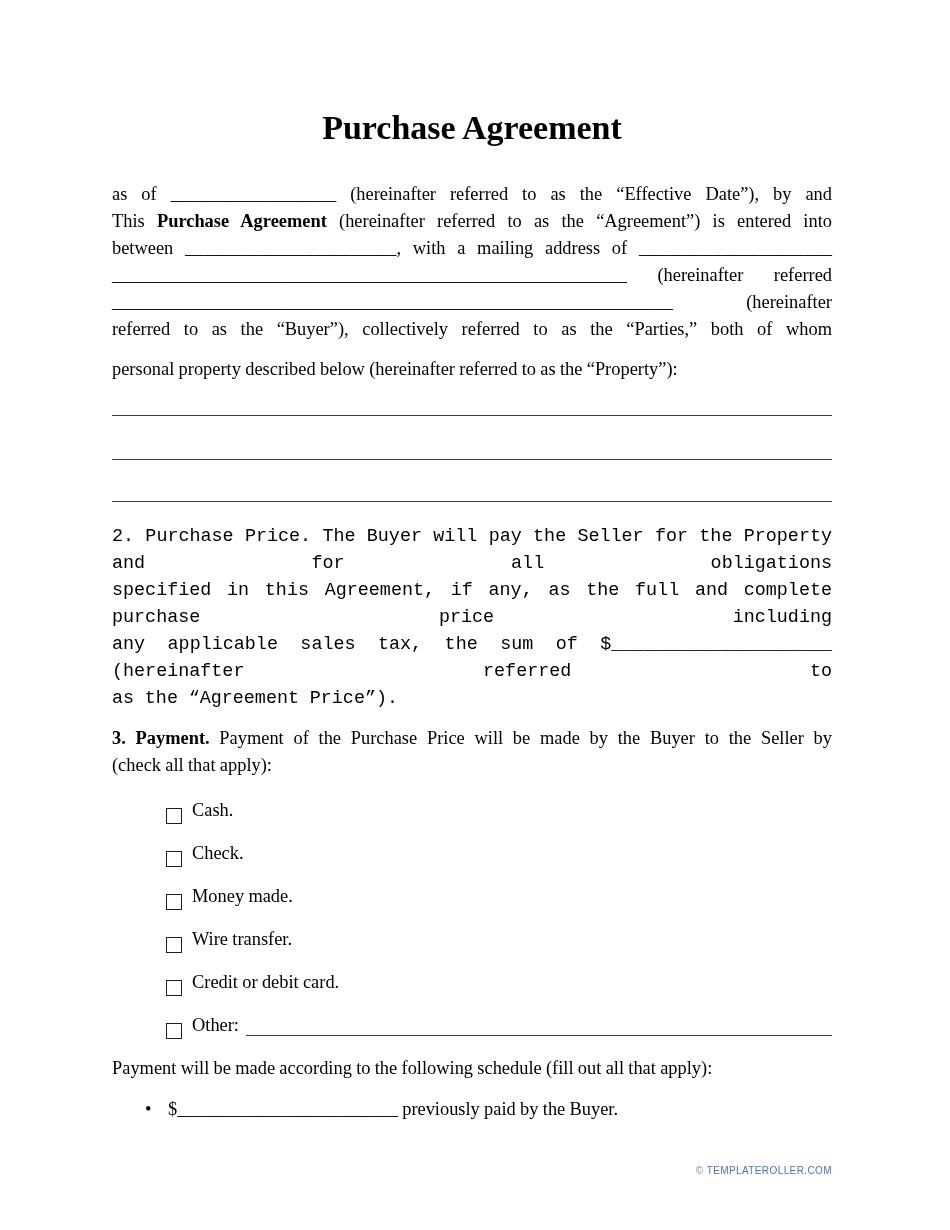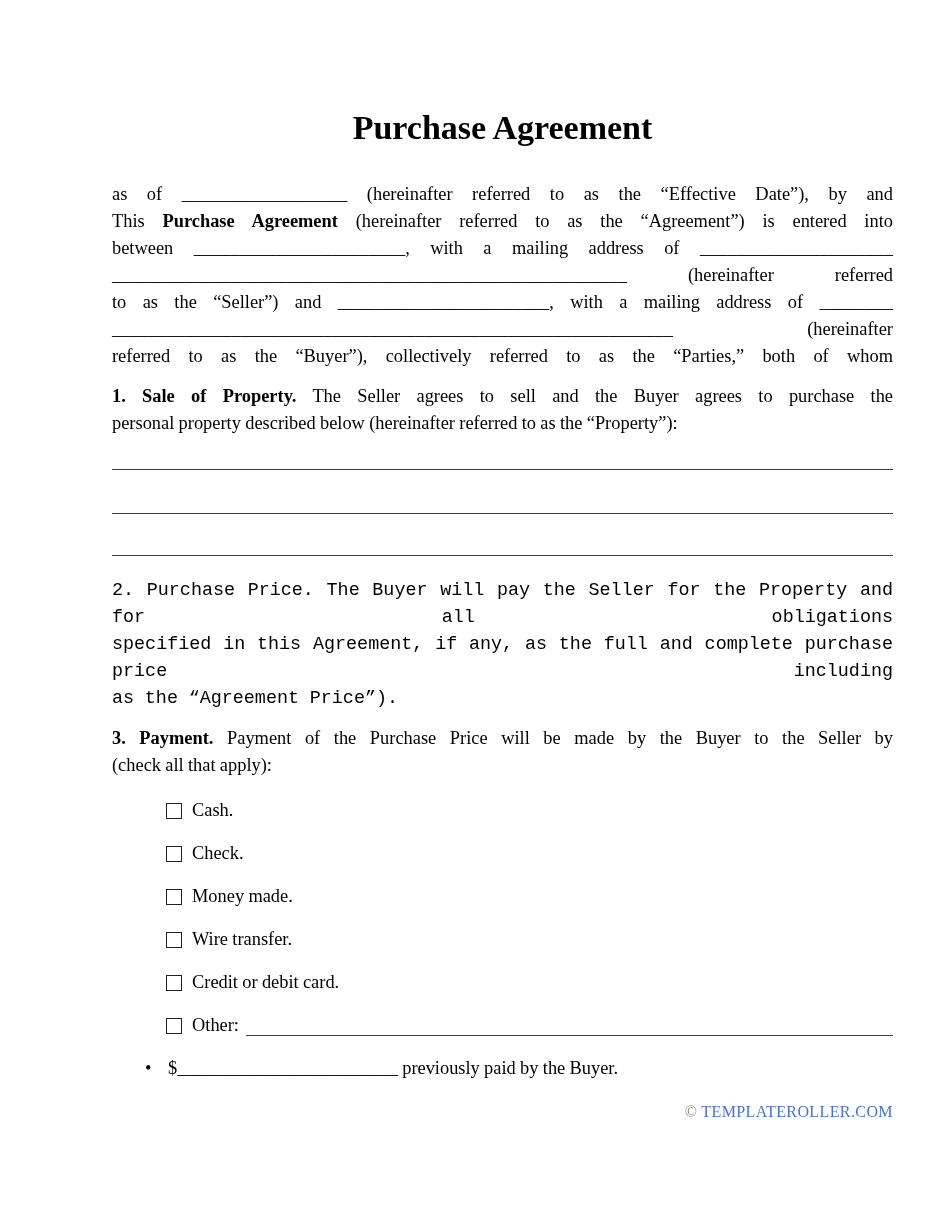--- a/index.html
+++ b/index.html
@@ -6,21 +6,21 @@
   body {
     width: 950px; height: 1230px;
     font-family: "Liberation Serif", serif;
     font-size: 18.4px; line-height: 27px;
     color: #000000;
     word-spacing: -0.3px;
   }
   .page {
     box-sizing: border-box;
     width: 950px; height: 1230px;
-    padding: 0 57px 0 112px;
+    padding: 0 118px 0 112px;
     overflow: hidden;
     background: #ffffff;
   }
   .doc-title {
     font-size: 34px; line-height: 40px;
     font-weight: bold; text-align: center;
     margin: 108px 0 0 0;
   }
   .para .line { text-align: justify; text-align-last: justify; }
   .para .line.last { text-align-last: auto; }
@@ -28,21 +28,21 @@
   #intro    { margin-top: 33px; }
   #section1 { margin-top: 13px; }
   #section2 { margin-top: 21px; font-family: Liberation Mono, monospace; }
   #section3 { margin-top: 13px; }
   .blanks .blank-line { border-bottom: 1.5px solid #3d3d3d; }
   .blanks .blank-line:nth-child(1) { height: 32px; }
   .blanks .blank-line:nth-child(2) { height: 43px; }
   .blanks .blank-line:nth-child(3) { height: 41px; }
   #methods { margin-top: 18px; }
   .check-row {
-    display: flex; align-items: center;
+    display: flex; align-items: flex-end;
     height: 27px; margin-bottom: 16px;
     padding-left: 54px;
   }
   .checkbox {
     box-sizing: border-box;
     width: 16px; height: 16px;
     border: 1.7px solid #1f1f1f;
     background: #ffffff;
     margin-right: 10px;
     flex: 0 0 auto;
@@ -55,61 +55,60 @@
     border-bottom: 1.5px solid #3d3d3d;
   }
   .schedule-intro { margin-top: 13px; }
   #schedule-list { margin-top: 14px; }
   .bullet-row { display: flex; }
   .bullet-marker {
     flex: 0 0 auto;
     width: 23px; margin-left: 33px;
   }
   .footer {
-    margin-top: 21px;
+    margin-top: 39px;
     text-align: right;
-    font-family: Liberation Serif, serif;
-    font-size: 16px; line-height: 17px;
+    font-family: Liberation Sans, sans-serif;
+    font-size: 10px; line-height: 17px;
     letter-spacing: 0.4px;
     word-spacing: 0;
   }
   .footer .copy { color: #8c8c8c; }
   .footer .site-link { color: #4372d8; text-decoration: none; cursor: pointer; }
 </style>
 </head>
 <body>
 
 <div class="page">
 
   <h1 class="doc-title">Purchase Agreement</h1>
 
   <div id="intro" class="para">
       <div class="line"><span>as of __________________ (hereinafter referred to as the “Effective Date”), by and</span></div>
       <div class="line"><span>This </span><span class="b">Purchase Agreement</span><span> (hereinafter referred to as the “Agreement”) is entered into</span></div>
       <div class="line"><span>between _______________________, with a mailing address of _____________________</span></div>
       <div class="line"><span>________________________________________________________ (hereinafter referred</span></div>
-      <div class="line"><span>to as the “Seller”) and _______________________, with a mailing address of ________</span></div>
       <div class="line"><span>_____________________________________________________________ (hereinafter</span></div>
       <div class="line"><span>referred to as the “Buyer”), collectively referred to as the “Parties,” both of whom</span></div>
     </div>
 
   <div id="section1" class="para">
-      <div class="line"><span class="b">1. Sale of Property.</span><span> The Seller agrees to sell and the Buyer agrees to purchase the</span></div>
       <div class="line last"><span>personal property described below (hereinafter referred to as the “Property”):</span></div>
     </div>
 
   <div id="property-blanks" class="blanks">
       <div class="blank-line"></div>
       <div class="blank-line"></div>
       <div class="blank-line"></div>
     </div>
 
   <div id="section2" class="para">
       <div class="line"><span>2. Purchase Price. The Buyer will pay the Seller for the Property and for all obligations</span></div>
       <div class="line"><span>specified in this Agreement, if any, as the full and complete purchase price including</span></div>
+      <div class="line"><span>any applicable sales tax, the sum of $____________________ (hereinafter referred to</span></div>
       <div class="line last"><span>as the “Agreement Price”).</span></div>
     </div>
 
   <div id="section3" class="para">
       <div class="line"><span class="b">3. Payment.</span><span> Payment of the Purchase Price will be made by the Buyer to the Seller by</span></div>
       <div class="line last"><span>(check all that apply):</span></div>
     </div>
 
   <div id="methods">
       <div class="check-row">
@@ -132,20 +131,21 @@
         <span class="checkbox"></span>
         <span>Credit or debit card.</span>
       </div>
       <div class="check-row">
         <span class="checkbox"></span>
         <span>Other:</span>
         <span class="fill-line"></span>
       </div>
     </div>
 
+  <div class="schedule-intro">Payment will be made according to the following schedule (fill out all that apply):</div>
 
   <div id="schedule-list">
       <div class="bullet-row">
         <span class="bullet-marker">•</span>
         <span>$________________________ previously paid by the Buyer.</span>
       </div>
     </div>
 
   <div class="footer">
     <span class="copy">©</span>

